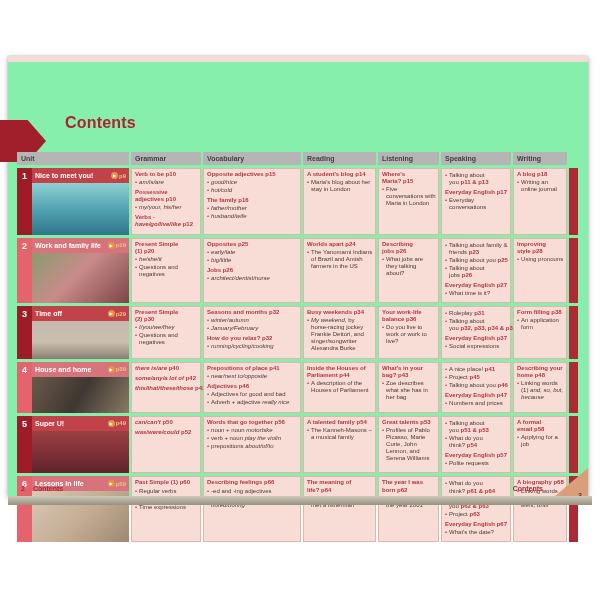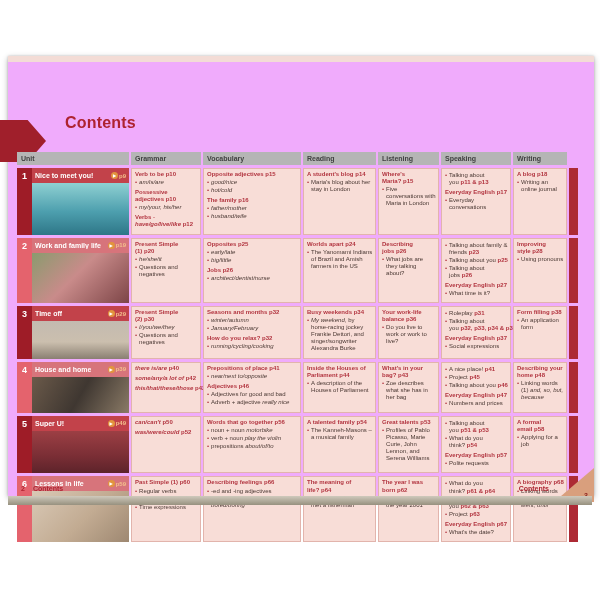--- a/index.html
+++ b/index.html
@@ -1,18 +1,18 @@
 <!DOCTYPE html>
 <html><head>
 <meta charset="utf-8">
 <style>
   html,body{margin:0;padding:0;}
   body{width:600px;height:600px;background:#ffffff;font-family:"Liberation Sans",sans-serif;position:relative;overflow:hidden;}
-  .sheet{position:absolute;left:8px;top:56px;width:580px;height:440px;background:#f0abfc;
-         box-shadow:0 2px 6px rgba(0,0,0,.30),0 0 2px rgba(0,0,0,.18);padding-left:6px;}
+  .sheet{position:absolute;left:8px;top:56px;width:580px;height:440px;background:#86efac;
+         box-shadow:0 2px 6px rgba(0,0,0,.30),0 0 2px rgba(0,0,0,.18);}
   .top-tint{position:absolute;left:0;top:0;width:100%;height:6px;background:#f3dcd6;}
   .book-edge{position:absolute;left:8px;top:496px;width:584px;height:9px;
              background:linear-gradient(#cfc9bc,#97917f);}
   .corner-fold{position:absolute;right:0px;bottom:-6px;width:40px;height:34px;
                background:#d99f7d;clip-path:polygon(100% 0,100% 100%,0 100%);}
   .bookmark{position:absolute;left:-8px;top:64px;width:46px;height:42px;background:#a01f2b;
             clip-path:polygon(0 0,60% 0,100% 50%,60% 100%,0 100%);}
   .page-title{position:absolute;left:57px;top:58px;font-size:16px;font-weight:bold;color:#ae2330;letter-spacing:.2px;}
 
   .ctable{position:absolute;left:9px;top:96px;width:561px;display:grid;

